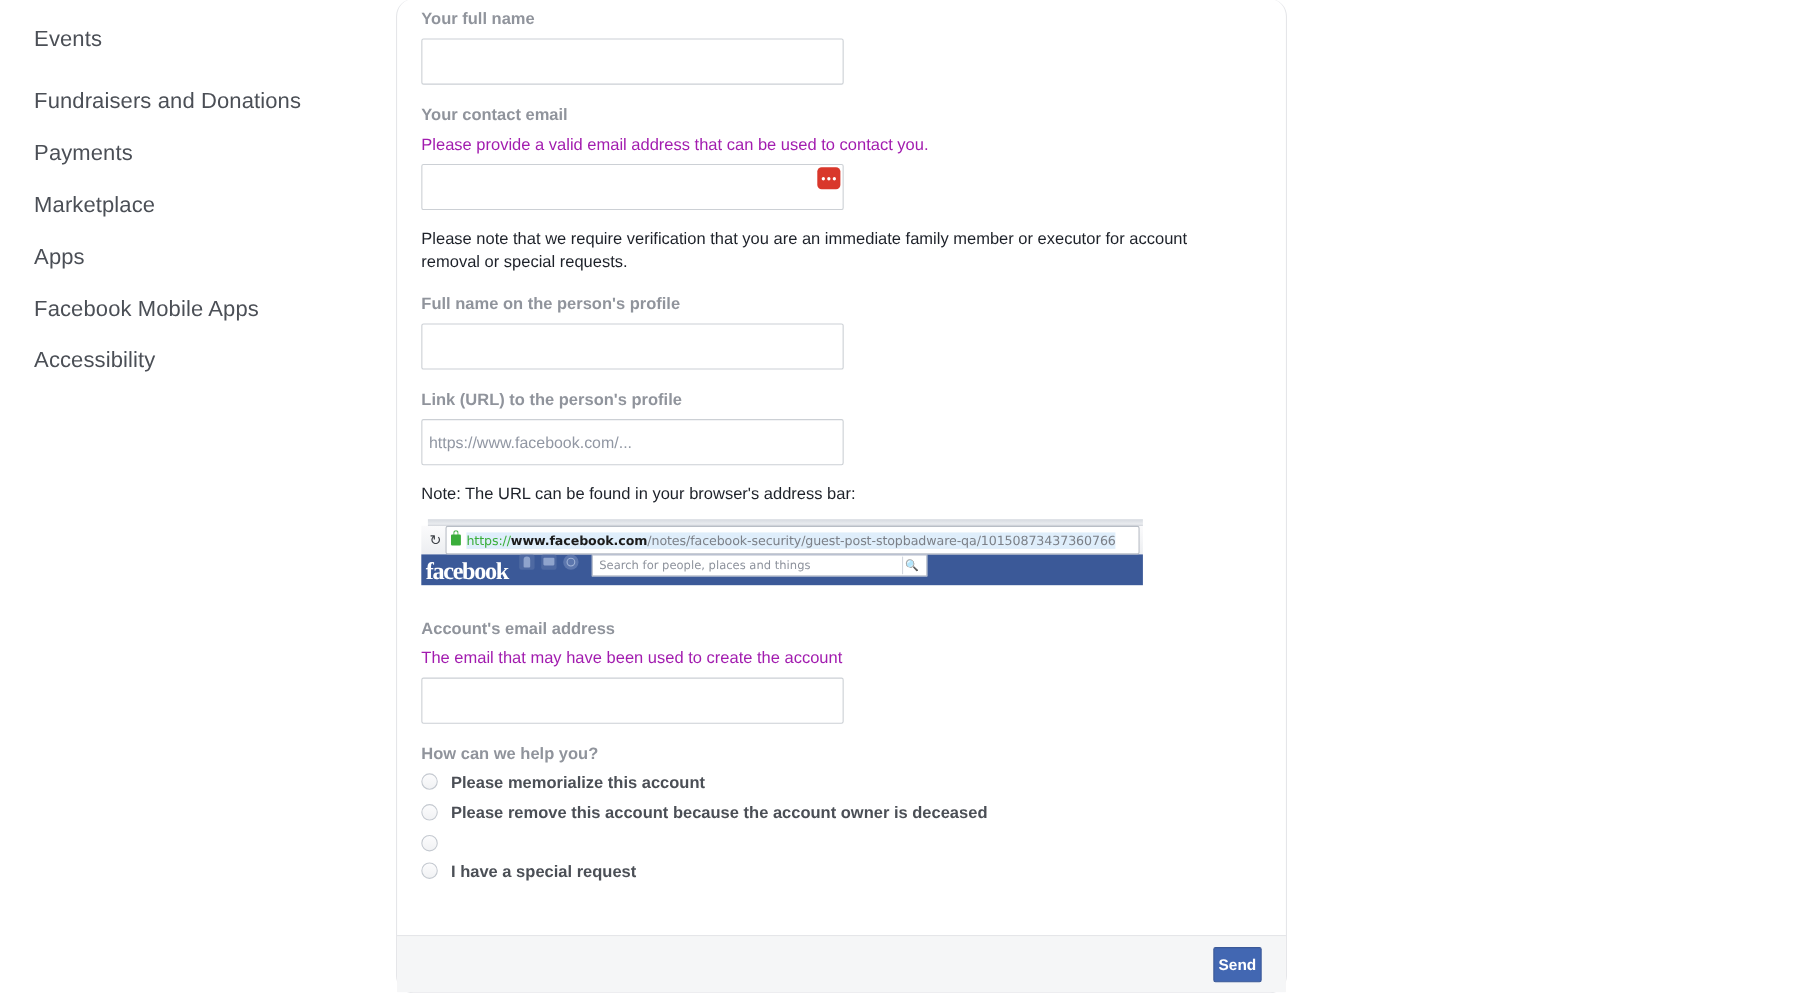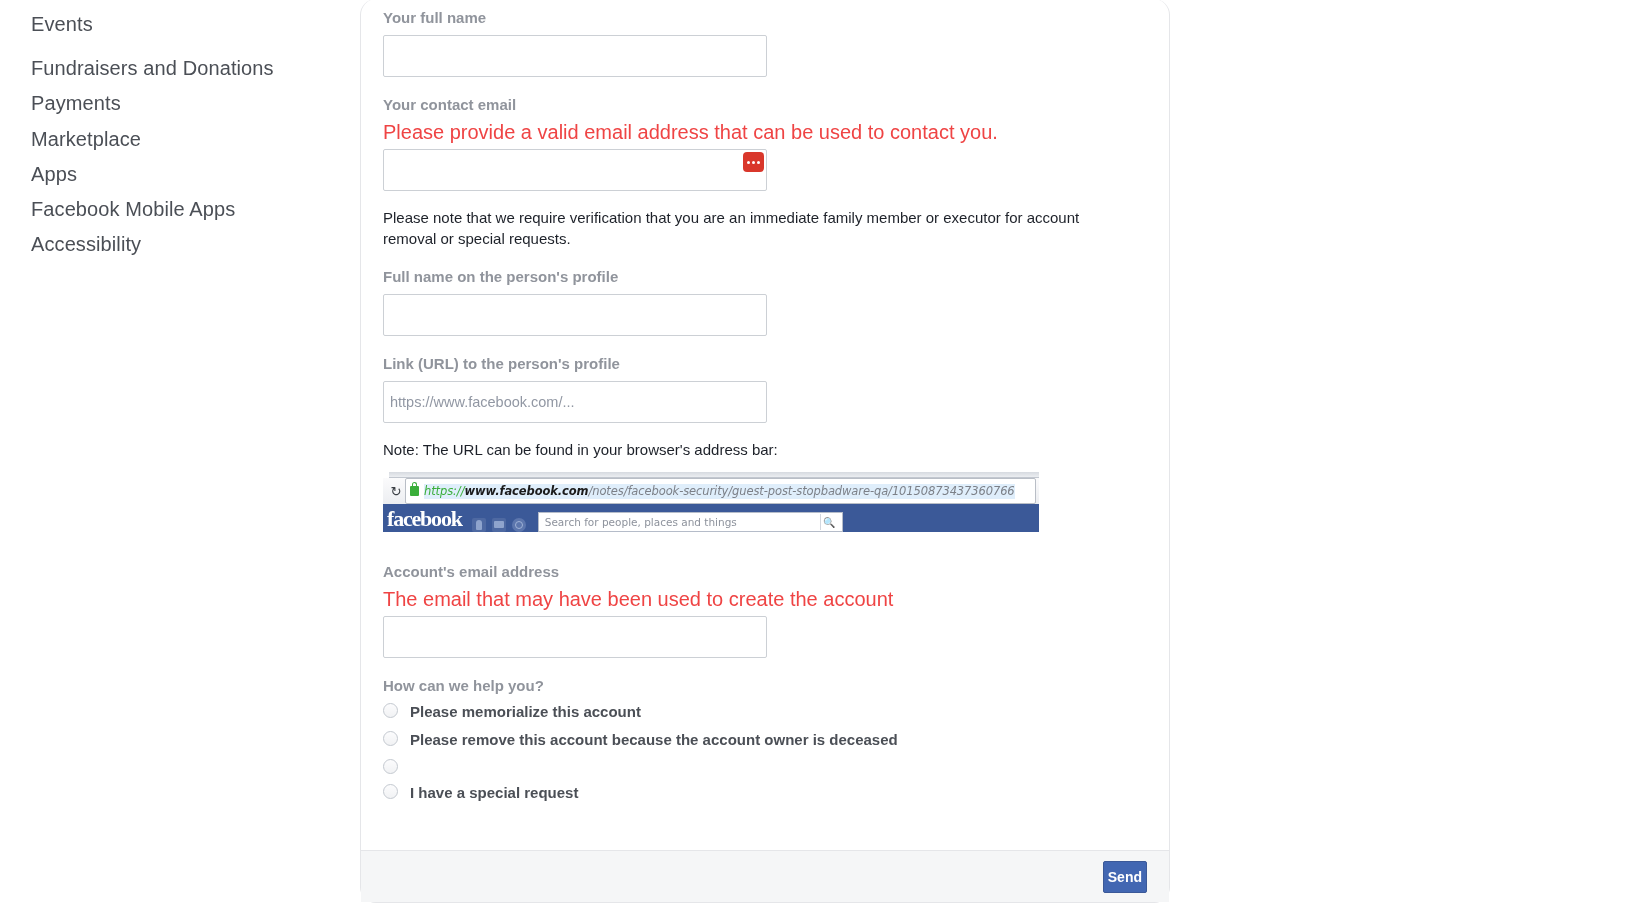--- a/index.html
+++ b/index.html
@@ -20,42 +20,42 @@
   .page {
     position: relative;
     width: 1651px;
     height: 904px;
   }
 
   
   .sidebar {
     position: absolute;
     left: 0;
-    top: 4px;
+    top: 16px;
     width: 328px;
     padding-left: 31px;
     padding-top: 12px;
     box-sizing: border-box;
   }
   .sidebar-item {
     font-size: 20px;
     line-height: 35.2px;
     color: #4b4f56;
     font-weight: 400;
     letter-spacing: 0.1px;
     white-space: nowrap;
     cursor: pointer;
   }
   .sidebar-item:first-child {
     
     position: relative;
     top: -9px;
   }
   .sidebar-item + .sidebar-item {
-    margin-top: 0px;
+    margin-top: 12px;
   }
 
   
   .card {
     position: absolute;
     left: 360px;
     top: -1px;
     width: 810px;
     box-sizing: border-box;
     background: #ffffff;
@@ -80,23 +80,23 @@
 
   
   .field-label {
     font-size: 15px;
     font-weight: bold;
     color: #90949c;
     line-height: 20px;
     margin: 0 0 7px 0;
   }
   .field-sublabel {
-    font-size: 20px;
+    font-size: 15px;
     font-weight: 400;
-    color: #ef4444;
+    color: #a21caf;
     line-height: 20px;
     margin: 0 0 7px 0;
   }
   .text-input {
     width: 384px;
     height: 26px;
     box-sizing: border-box;
     border: 1px solid #ccd0d5;
     border-radius: 2px;
     background: #ffffff;
@@ -192,21 +192,20 @@
     height: 19px;
     background: #ffffff;
     border: 1px solid #b9bec6;
     border-radius: 2px;
     display: flex;
     align-items: center;
     padding: 12px 4px;
     box-sizing: border-box;
     margin-right: 3px;
     overflow: hidden;
-    font-style: italic;
   }
   .bs-lock {
     width: 9px;
     height: 10px;
     background: #3aae3a;
     border-radius: 1px;
     position: relative;
     margin-right: 5px;
     flex: none;
   }
@@ -231,21 +230,21 @@
     line-height: 15px;
   }
   .bs-url .scheme { color: #3aae3a; }
   .bs-url .host   { color: #1b1b1b; font-weight: bold; }
   .bs-url .path   { color: #7c8088; }
 
   .bs-navbar {
     height: 28px;
     background: #3b5998;
     display: flex;
-    align-items: flex-end;
+    align-items: flex-start;
     padding-left: 4px;
     box-sizing: border-box;
     overflow: hidden;
   }
   .bs-logo {
     font-family: "Liberation Serif", serif;
     font-weight: bold;
     font-size: 22px;
     color: #ffffff;
     letter-spacing: -1.2px;

